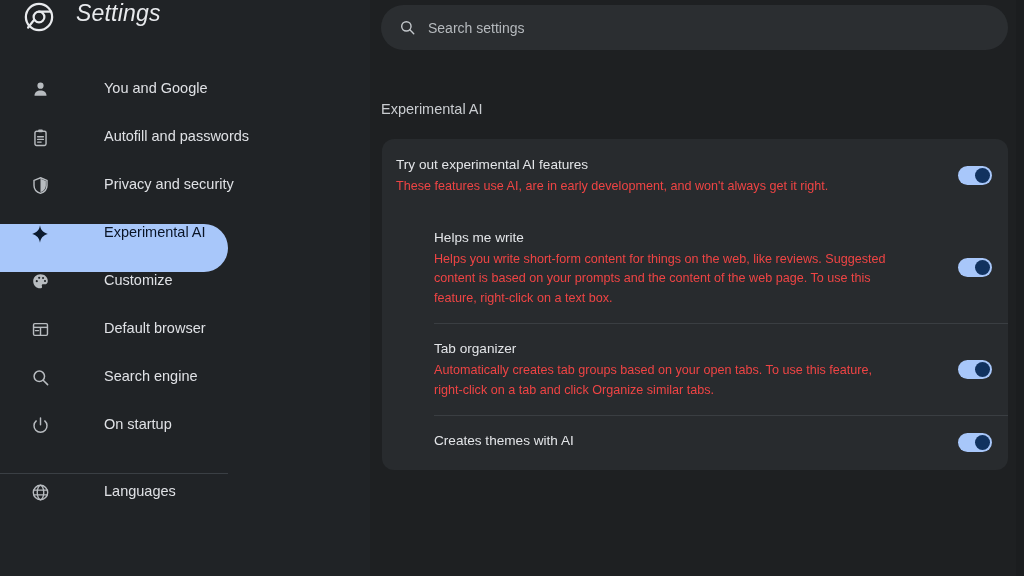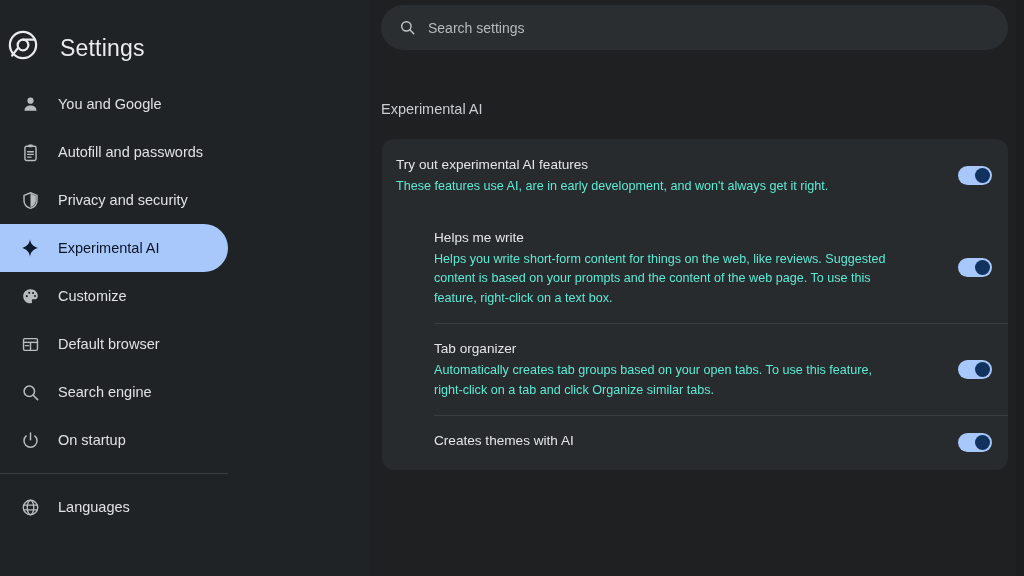--- a/index.html
+++ b/index.html
@@ -25,23 +25,24 @@
   .sidebar {
     width: 370px;
     height: 576px;
     background: #202326;
     flex: 0 0 370px;
     position: relative;
   }
 
   .brand {
     display: flex;
-    align-items: flex-end;
+    align-items: flex-start;
     height: 62px;
-    padding-left: 6px;
+    padding-left: 22px;
+    font-style: italic;
   }
   .brand-logo {
     width: 34px;
     height: 34px;
     flex: 0 0 34px;
     display: flex;
     align-items: center;
     justify-content: center;
   }
   .brand-title {
@@ -50,28 +51,29 @@
     color: #e8eaed;
     letter-spacing: .2px;
   }
 
   .nav {
     margin-top: 18px;
   }
 
   .nav-item {
     display: flex;
-    align-items: center;
+    align-items: flex-start;
     height: 48px;
-    padding-left: 14px;
+    padding-left: 24px;
     border-top-right-radius: 24px;
     border-bottom-right-radius: 24px;
     width: 228px;
     cursor: pointer;
     position: relative;
+    gap: 36px;
   }
   .nav-item .ic {
     width: 32px;
     flex: 0 0 32px;
     display: flex;
     align-items: center;
     justify-content: center;
   }
   .nav-item .ic svg { display: block; }
   .nav-label {
@@ -165,21 +167,21 @@
   .row-text { flex: 1 1 auto; padding-right: 18px; }
 
   .row-title {
     font-size: 13.6px;
     color: #e3e5e8;
     line-height: 19px;
     margin-bottom: 3px;
   }
   .row-desc {
     font-size: 12.6px;
-    color: #5eead4;
+    color: #ef4444;
     line-height: 19.5px;
     max-width: 500px;
   }
   .row-top .row-desc { max-width: 560px; }
 
   .sub-divider {
     height: 1px;
     background: #3a3e42;
     margin-left: 52px;
     margin-right: 0px;

